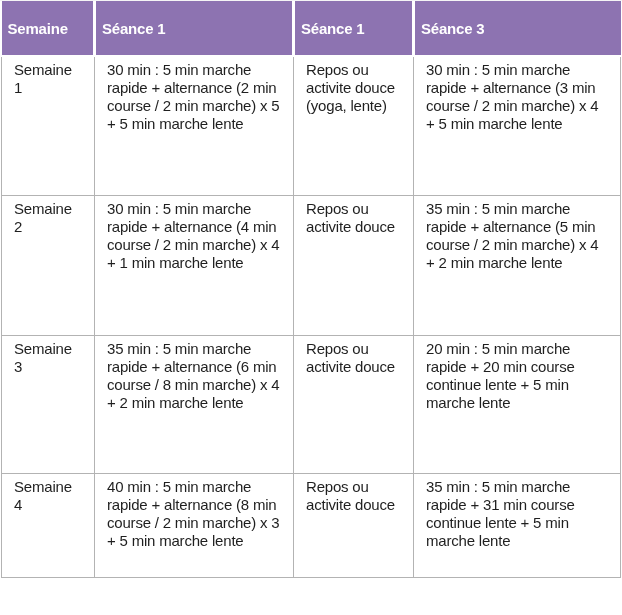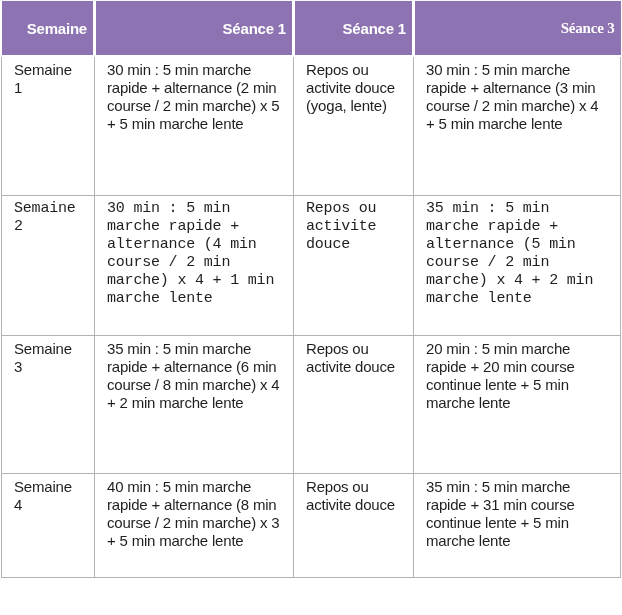--- a/index.html
+++ b/index.html
@@ -29,41 +29,41 @@
   col.c1{width:93px;}
   col.c2{width:199px;}
   col.c3{width:120px;}
   col.c4{width:207px;}
   thead th{
     background:var(--header-bg);
     color:var(--header-text);
     font-weight:bold;
     font-size:15px;
     letter-spacing:-0.2px;
-    text-align:right;
+    text-align:left;
     vertical-align:middle;
     height:55px;
     padding:4px 6px;
     border-right:3px solid #ffffff;
     border-bottom:2px solid #ffffff;
   }
-  thead th:last-child{border-right:none;font-family:Liberation Serif, serif;}
+  thead th:last-child{border-right:none;}
   tbody td{
     background:var(--row-bg);
     color:var(--body-text);
     font-size:15px;
     line-height:18px;
     letter-spacing:-0.2px;
     vertical-align:top;
     text-align:left;
     padding:4px 12px 10px 12px;
     border:1px solid var(--border);
   }
   tbody tr.r1{height:139px;}
-  tbody tr.r2{height:140px;font-family:Liberation Mono, monospace;}
+  tbody tr.r2{height:140px;}
   tbody tr.r3{height:138px;}
   tbody tr.r4{height:104px;}
 </style>
 </head>
 <body>
 
 <div class="page">
   <table class="plan">
     <colgroup>
       <col class="c1">

